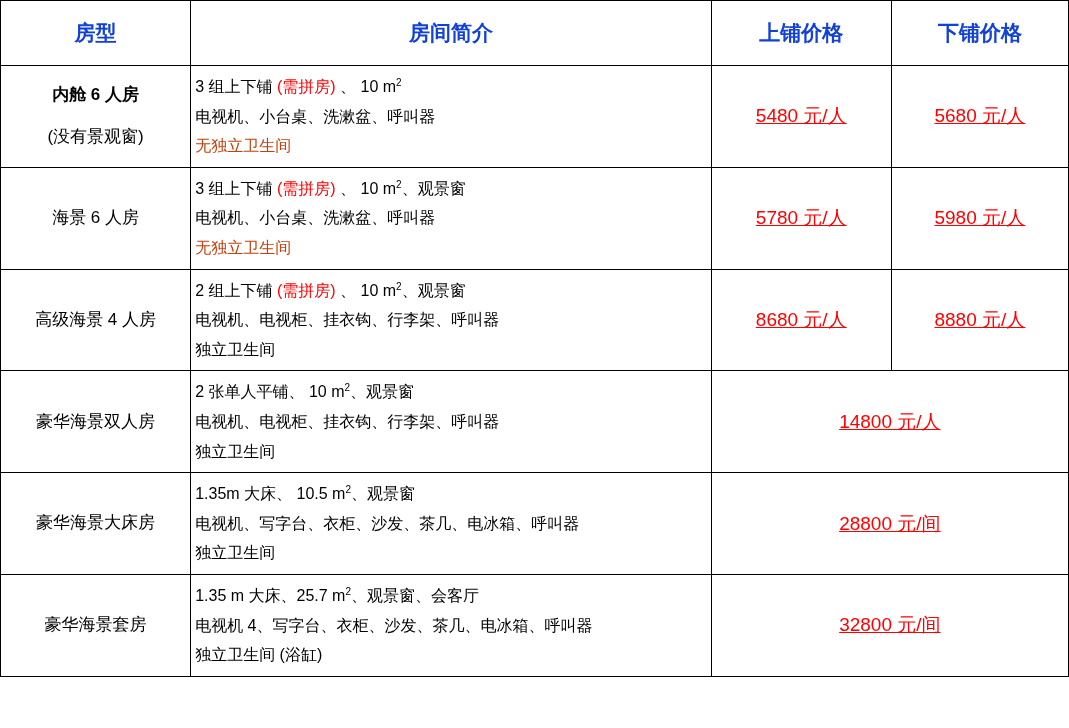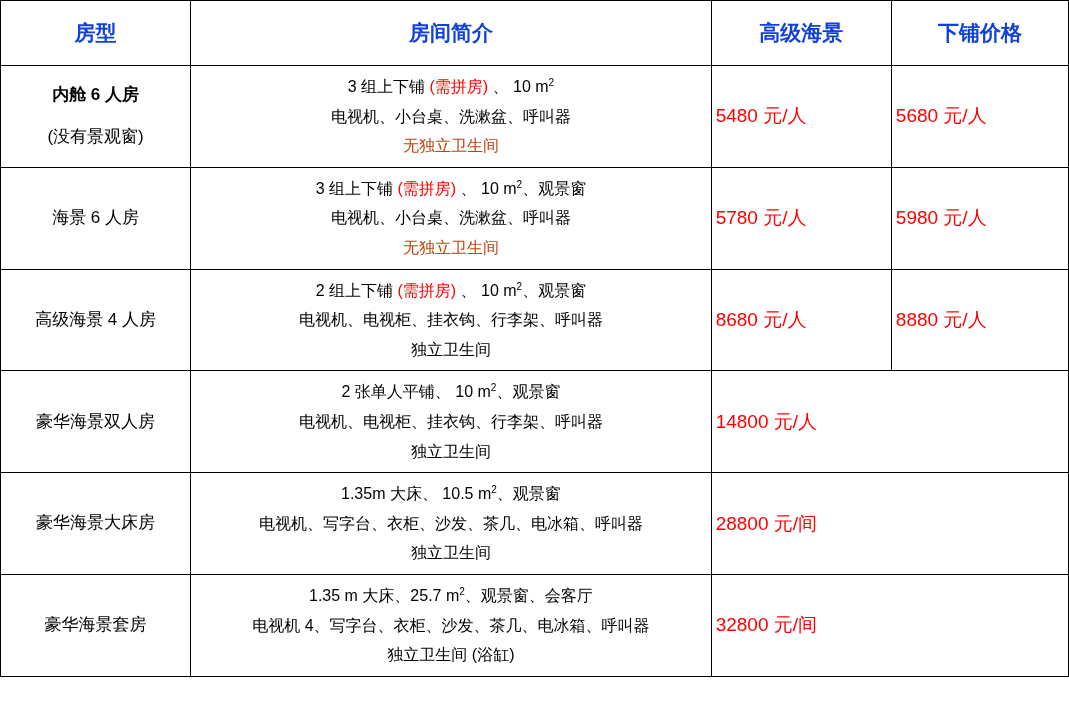--- a/index.html
+++ b/index.html
@@ -38,28 +38,29 @@
     padding: 0;
   }
 
   .cell-type {
     text-align: center;
     font-size: 17px;
     line-height: 1.9;
     color: #000;
   }
   .cell-desc {
-    text-align: center;
     font-size: 16px;
     line-height: 1.85;
     color: #000;
   }
   .cell-price {
+    text-align: center;
     font-size: 19px;
     color: #ff0000;
+    text-decoration: underline;
   }
   .red { color: #c2410c; }
   .note-red { color: #ff0000; }
   .sup {
     font-size: 10px;
     vertical-align: super;
   }
   .desc-line { white-space: nowrap; }
   .type-line { white-space: nowrap; font-weight: bold; }
   .type-sub { display:block; }
@@ -72,21 +73,21 @@
   <colgroup>
     <col class="col-type">
     <col class="col-desc">
     <col class="col-upper">
     <col class="col-lower">
   </colgroup>
   <thead>
     <tr>
       <th>房型</th>
       <th>房间简介</th>
-      <th>高级海景</th>
+      <th>上铺价格</th>
       <th>下铺价格</th>
     </tr>
   </thead>
   <tbody>
 
     <tr>
       <td class="cell-type">
         <span class="type-line">内舱 6 人房</span>
         <span class="spacer-line"></span>
         <span class="type-sub">(没有景观窗)</span>

